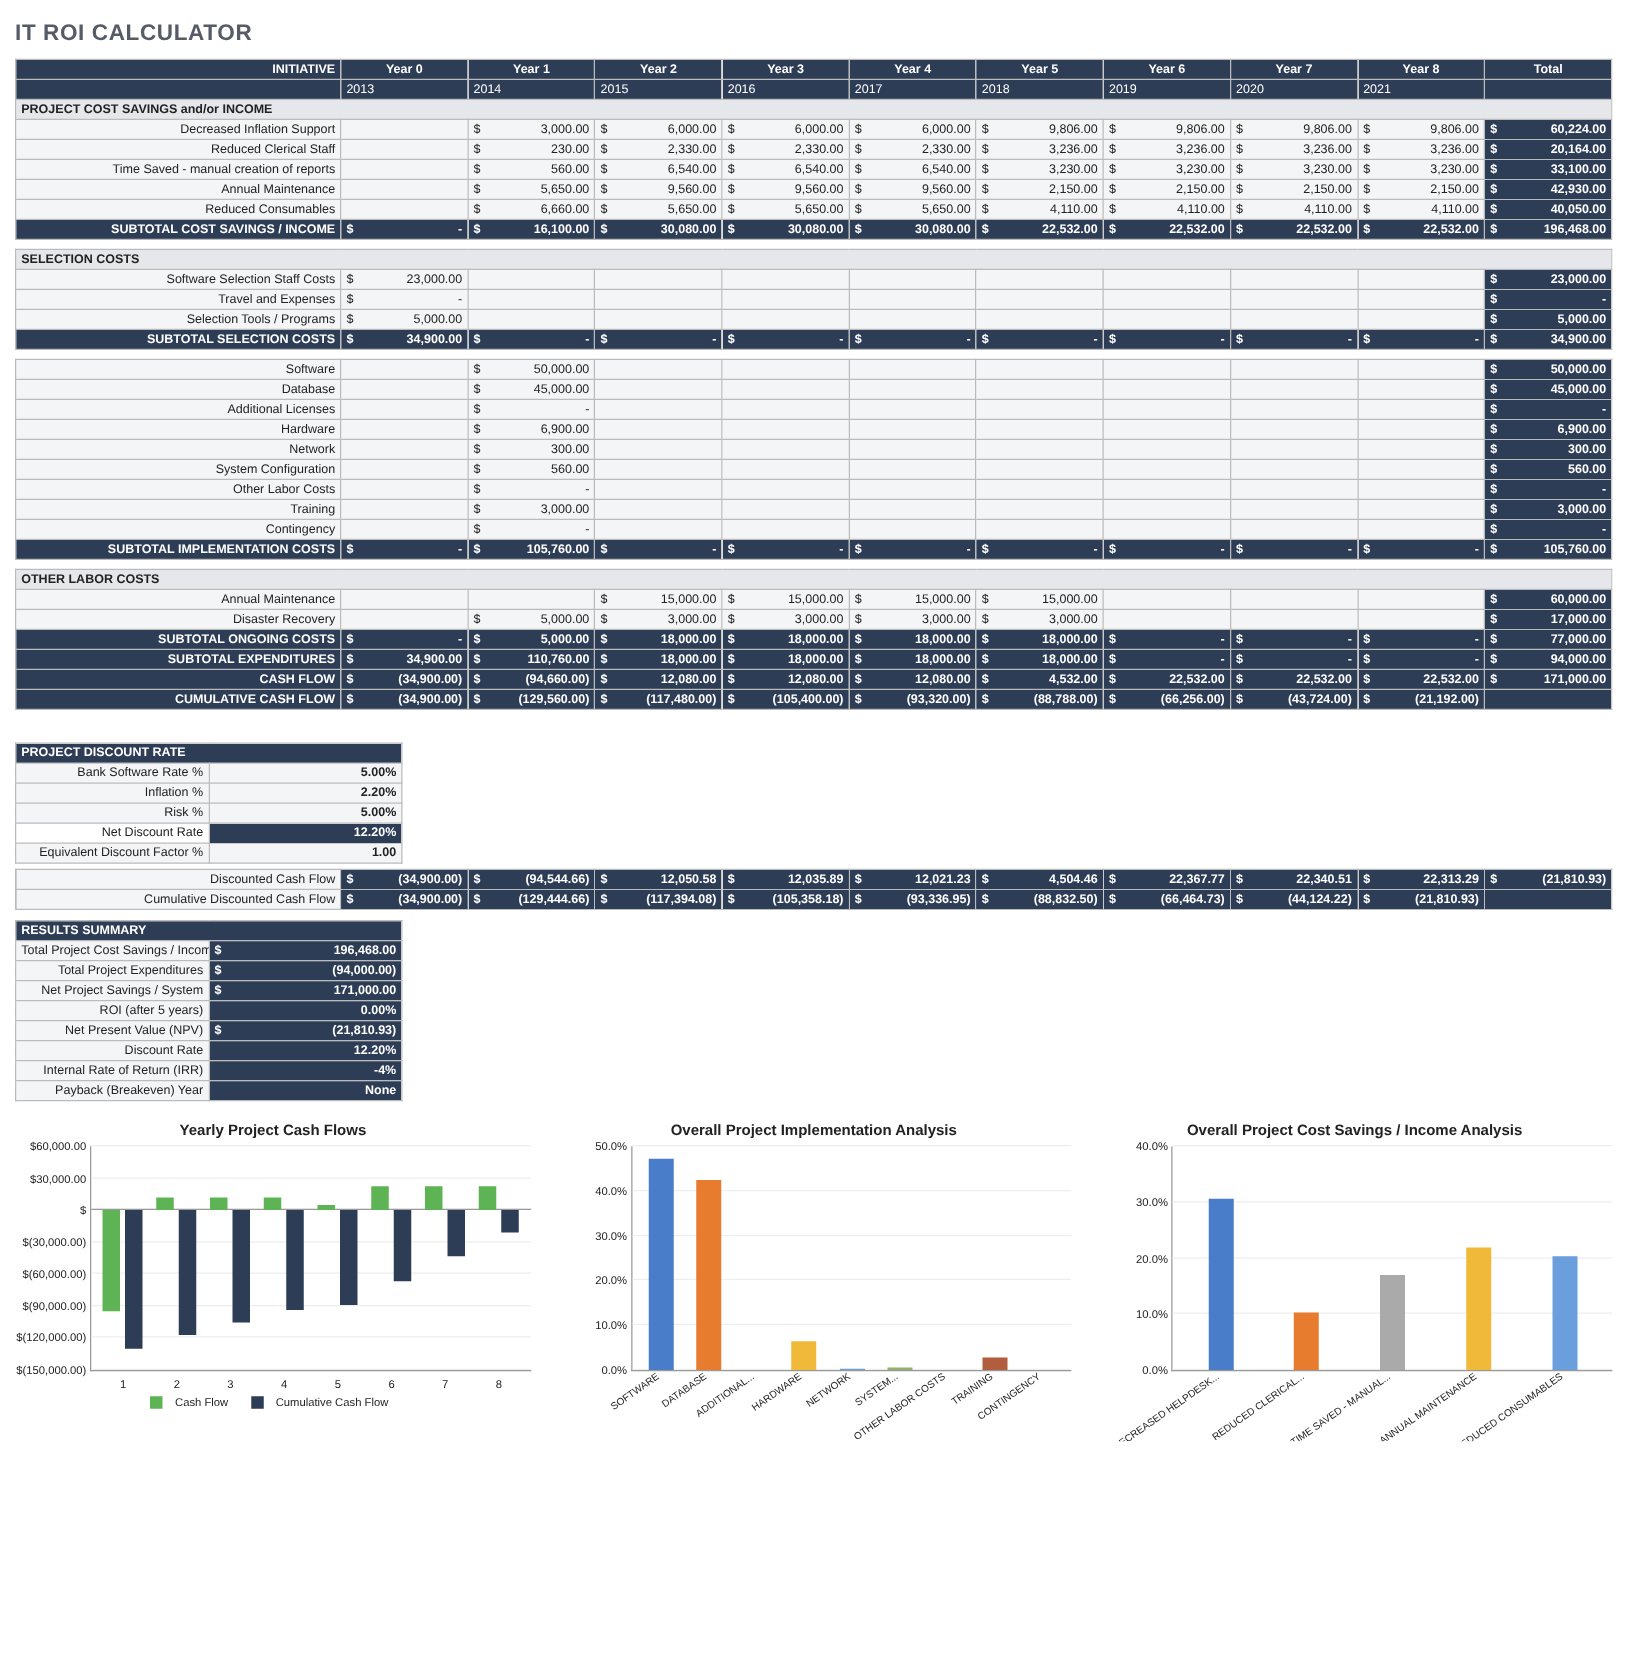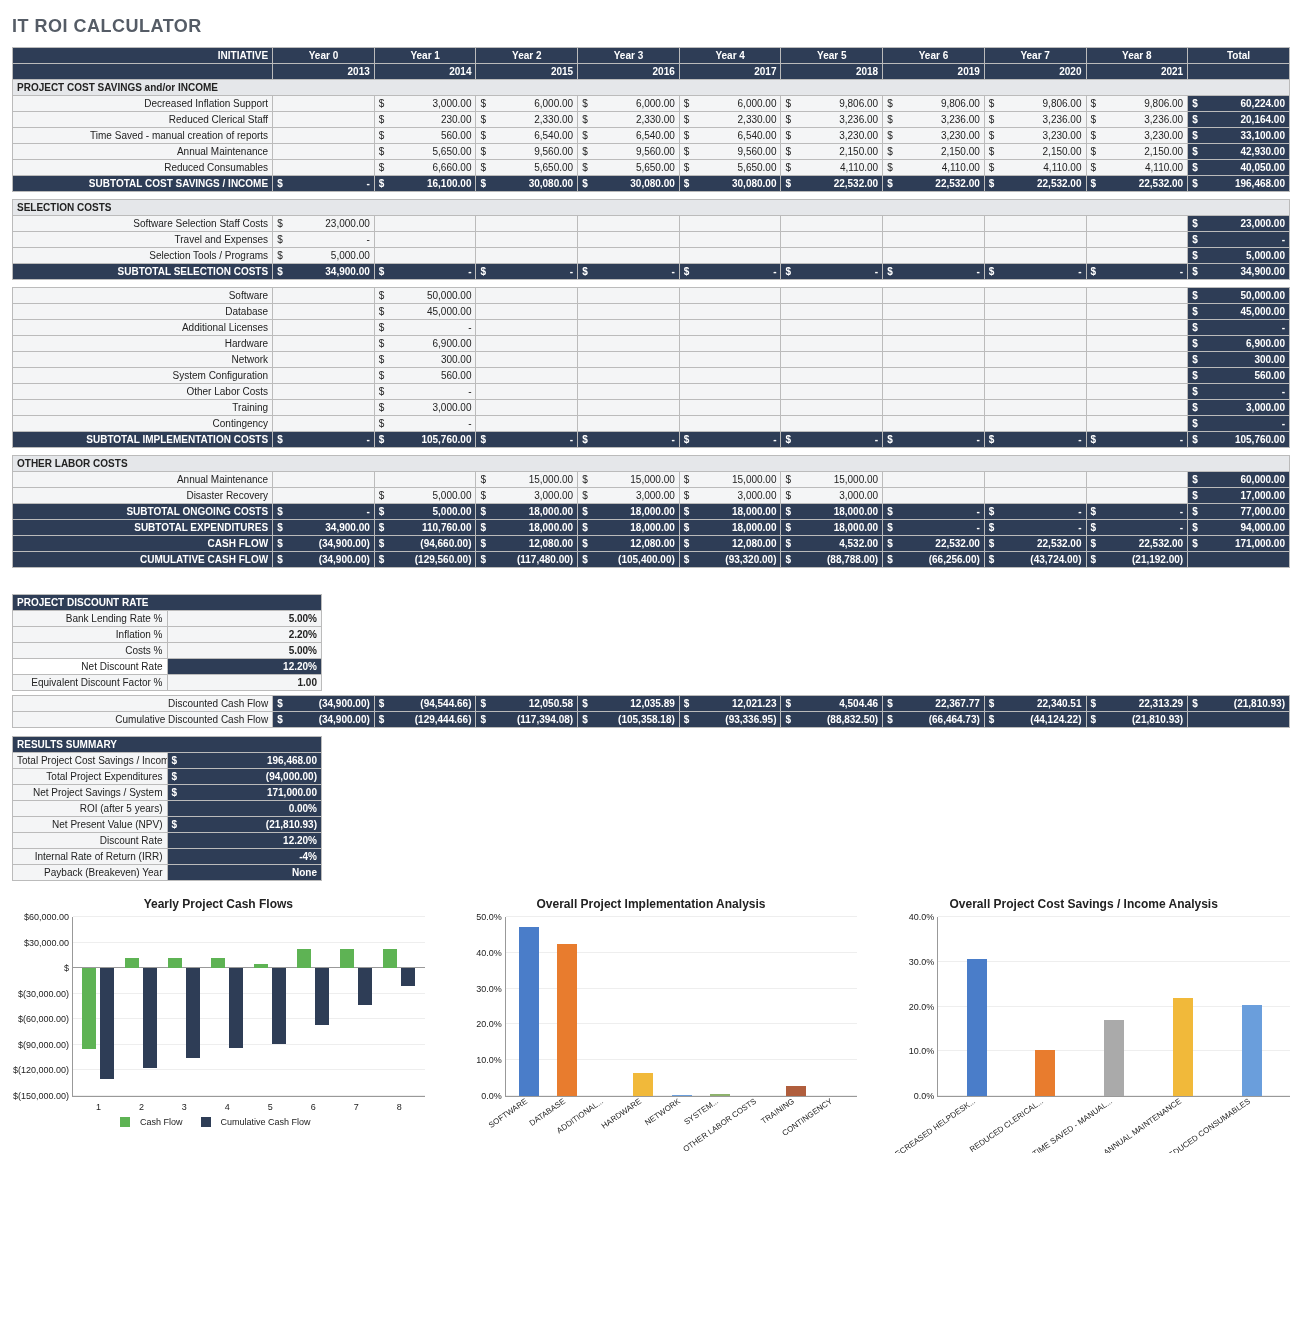--- a/index.html
+++ b/index.html
@@ -34,22 +34,22 @@
   }
   .hdr-dark {
     background: #2e3d56;
     color: #fff;
     font-weight: 700;
     text-align: center;
   }
   .hdr-year {
     background: #2e3d56;
     color: #fff;
-    font-weight: 700;
-    text-align: right;
+    font-weight: 400;
+    text-align: left;
   }
   .sec-light {
     background: #e5e7ea;
     font-weight: 700;
   }
   .row-light {
     background: #f4f5f6;
   }
   .subtotal {
     background: #2e3d56;
@@ -547,29 +547,29 @@
         </tr>
       </tbody>
     </table>
     <div style="margin-top: 26px;">
       <table class="mini-table">
         <tbody>
           <tr>
             <td class="hdr-dark label-col" colspan="2" style="text-align:left">PROJECT DISCOUNT RATE</td>
           </tr>
           <tr class="row-light">
-            <td class="label-col">Bank Lending Rate %</td>
+            <td class="label-col">Bank Software Rate %</td>
             <td class=" num b">5.00%</td>
           </tr>
           <tr class="row-light">
             <td class="label-col">Inflation %</td>
             <td class=" num b">2.20%</td>
           </tr>
           <tr class="row-light">
-            <td class="label-col">Costs %</td>
+            <td class="label-col">Risk %</td>
             <td class=" num b">5.00%</td>
           </tr>
           <tr class="">
             <td class="label-col">Net Discount Rate</td>
             <td class="subtotal num b">12.20%</td>
           </tr>
           <tr class="row-light">
             <td class="label-col">Equivalent Discount Factor %</td>
             <td class=" num b">1.00</td>
           </tr>

